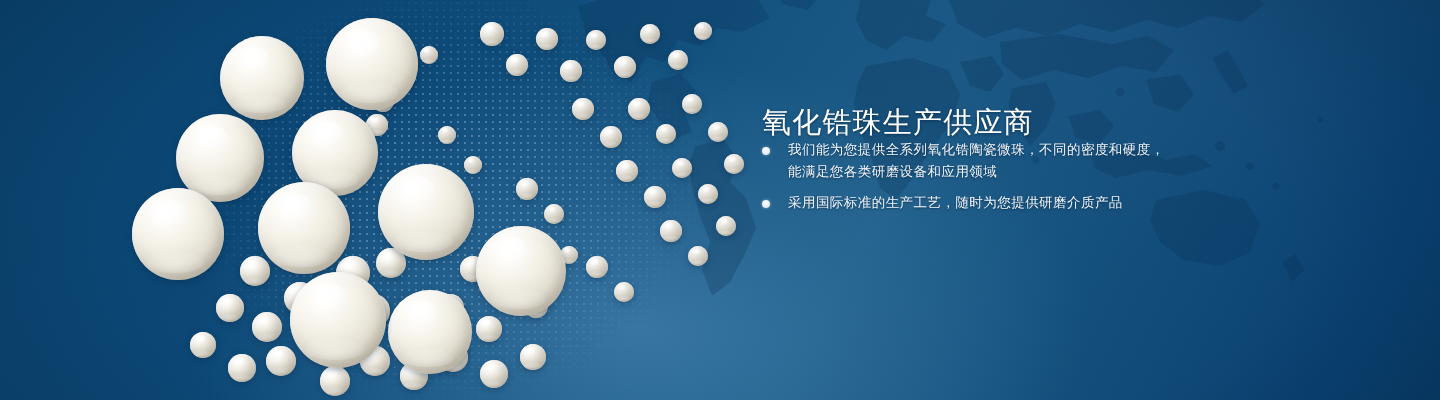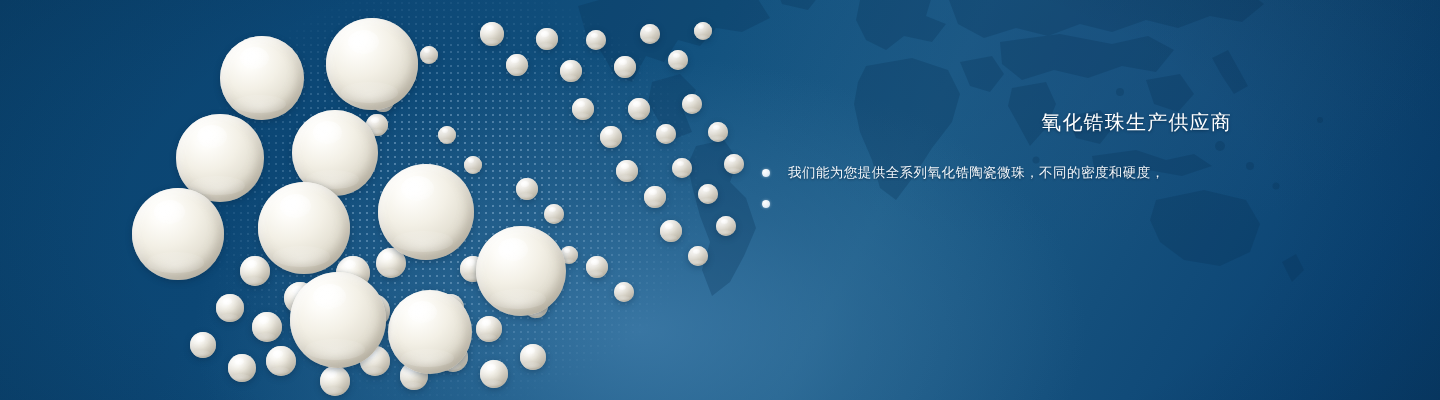--- a/index.html
+++ b/index.html
@@ -94,31 +94,30 @@
   }
 
   
   .copy {
     position:absolute;
     left:762px; top:104px;
     width:470px;
   }
   .headline {
     color:#ffffff;
-    font-size:20px;
+    font-size:29px;
     line-height:36px;
     font-weight:400;
     letter-spacing:1.2px;
     text-shadow:0 1px 3px rgba(2,24,46,0.55);
     white-space:nowrap;
-    text-align:right;
   }
   .bullets {
-    margin-top:22px;
     list-style:none;
+    font-family:Liberation Mono, monospace;
   }
   .bullet {
     position:relative;
     padding-left:26px;
     margin-bottom:9px;
     color:#f2f6fa;
     font-size:13.5px;
     line-height:22px;
     letter-spacing:0.45px;
     text-shadow:0 1px 2px rgba(2,24,46,0.55);
@@ -265,20 +264,22 @@
       </div>
   </div>
 
   <div class="copy">
     <h1 class="headline">氧化锆珠生产供应商</h1>
 
     <ul class="bullets">
       <li class="bullet">
         <span class="bullet-dot"></span>
         <span>我们能为您提供全系列氧化锆陶瓷微珠，不同的密度和硬度，</span>
+        <span class="bullet-line2">能满足您各类研磨设备和应用领域</span>
       </li>
       <li class="bullet">
         <span class="bullet-dot"></span>
+        <span>采用国际标准的生产工艺，随时为您提供研磨介质产品</span>
       </li>
     </ul>
   </div>
 
 </div>
 
 </body></html>

